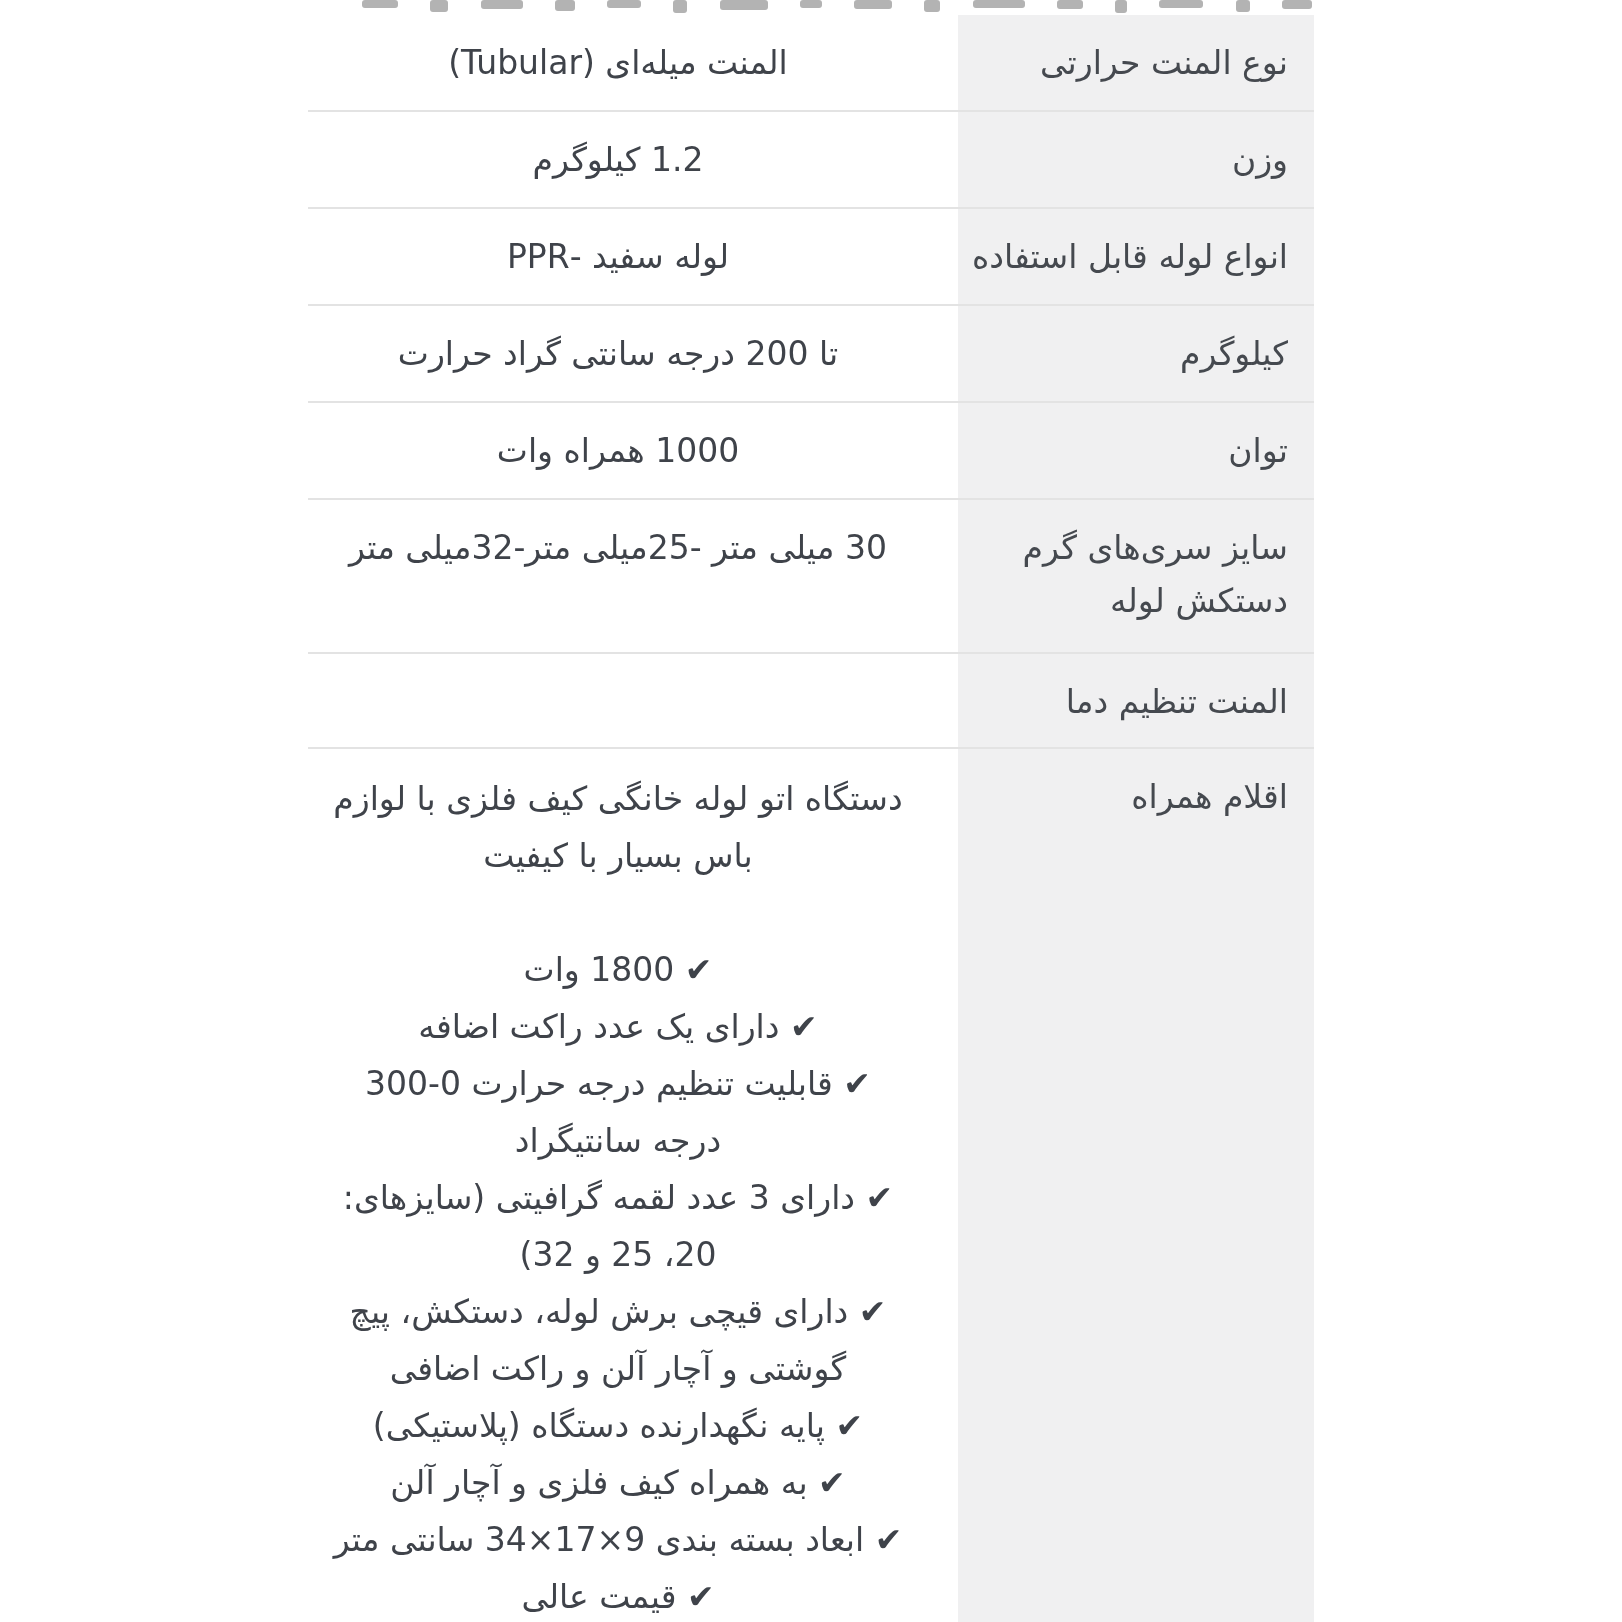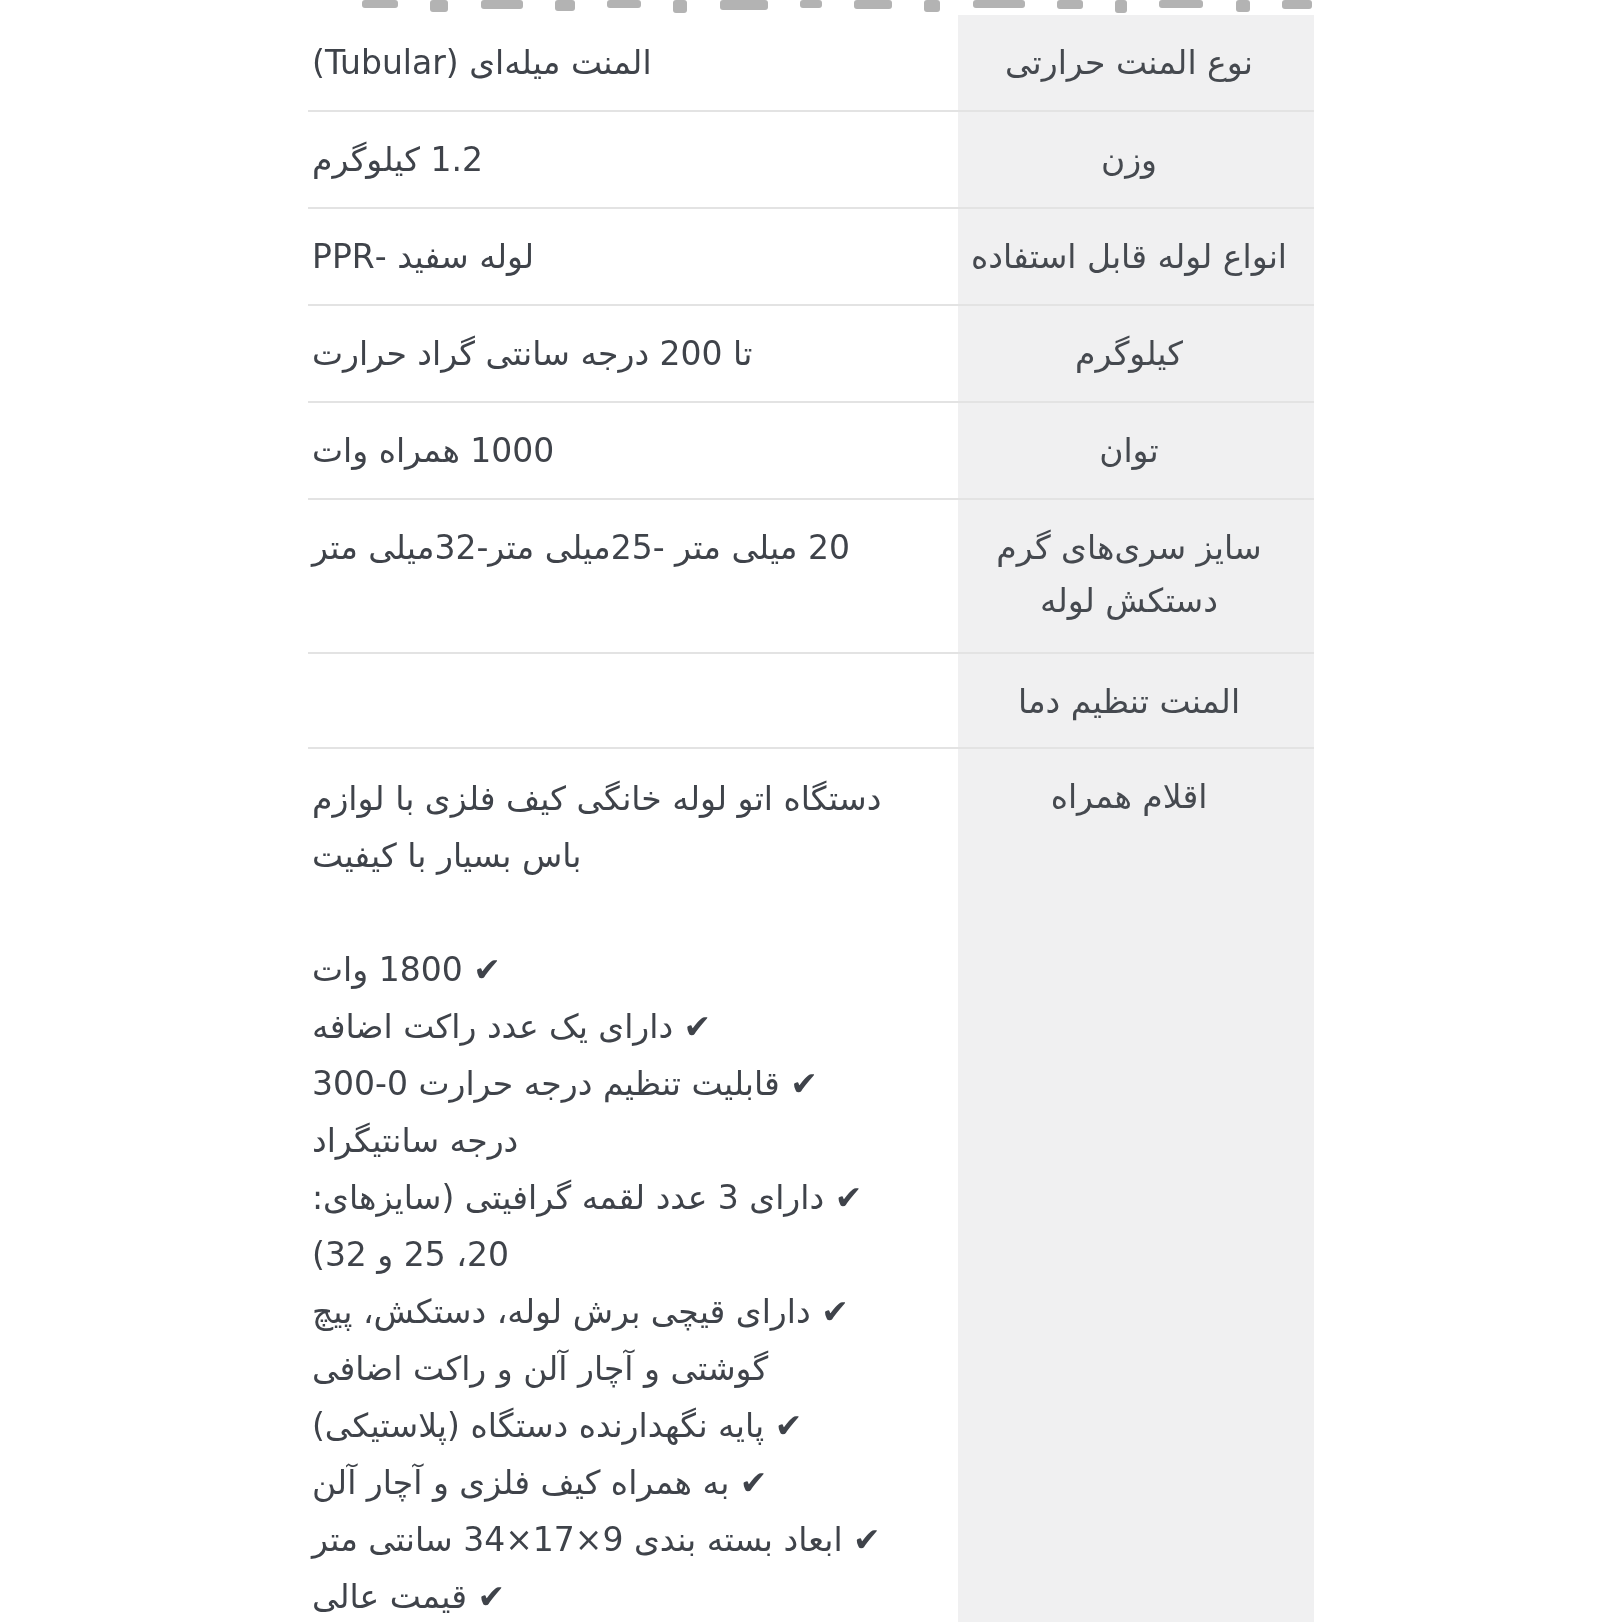--- a/index.html
+++ b/index.html
@@ -57,27 +57,27 @@
     box-sizing: border-box;
     font-size: 33px;
     line-height: 53px;
     white-space: pre;
   }
   .label-cell {
     width: 356px;
     flex: 0 0 356px;
     background: #f0f0f1;
     padding: 21px 26px 5px 12px;
-    text-align: center;
+    text-align: right;
     color: #45494f;
   }
   .value-cell {
     flex: 1 1 auto;
     padding: 21px 34px 21px 4px;
-    text-align: left;
+    text-align: center;
     overflow: visible;
   }
   .spec-row.last .value-cell {
     line-height: 57px;
   }
 </style>
 </head>
 <body>
 
 <div class="top-remnant">
@@ -122,21 +122,21 @@
   </div>
 
   <div class="spec-row">
     <div class="cell label-cell">توان</div>
     <div class="cell value-cell">1000 همراه وات</div>
   </div>
 
   <div class="spec-row tall">
     <div class="cell label-cell">سایز سری‌های گرم
 دستکش لوله</div>
-    <div class="cell value-cell">20 میلی متر -25میلی متر-32میلی متر</div>
+    <div class="cell value-cell">30 میلی متر -25میلی متر-32میلی متر</div>
   </div>
 
   <div class="spec-row">
     <div class="cell label-cell">المنت تنظیم دما</div>
   </div>
 
   <div class="spec-row last">
     <div class="cell label-cell">اقلام همراه</div>
     <div class="cell value-cell">دستگاه اتو لوله خانگی کیف فلزی با لوازم
 باس بسیار با کیفیت

